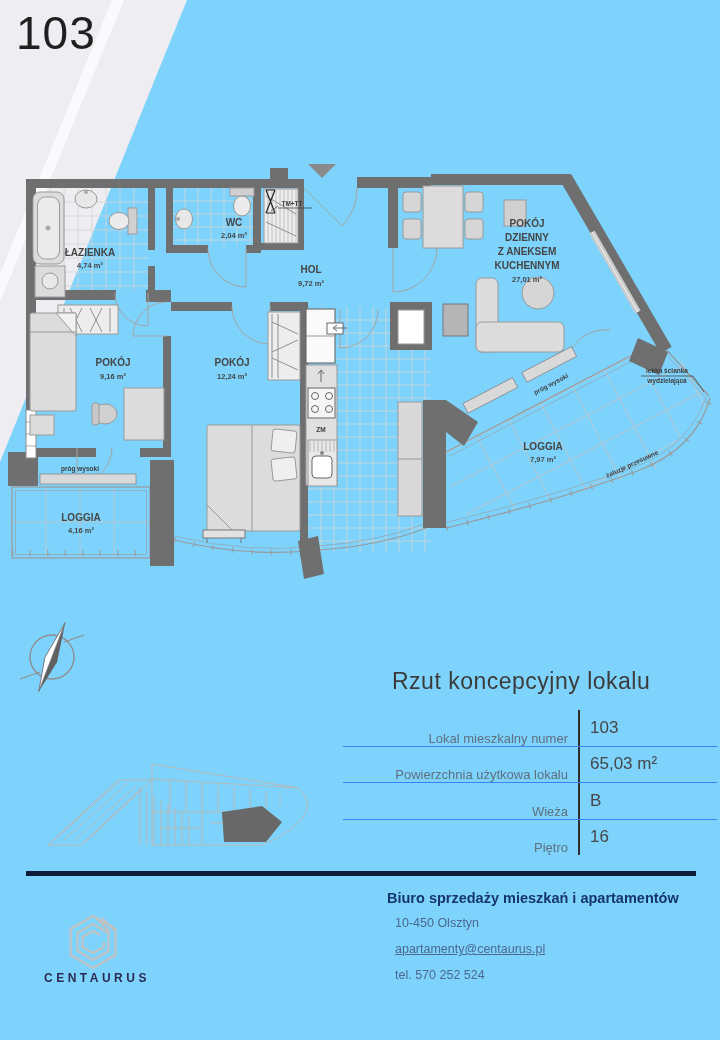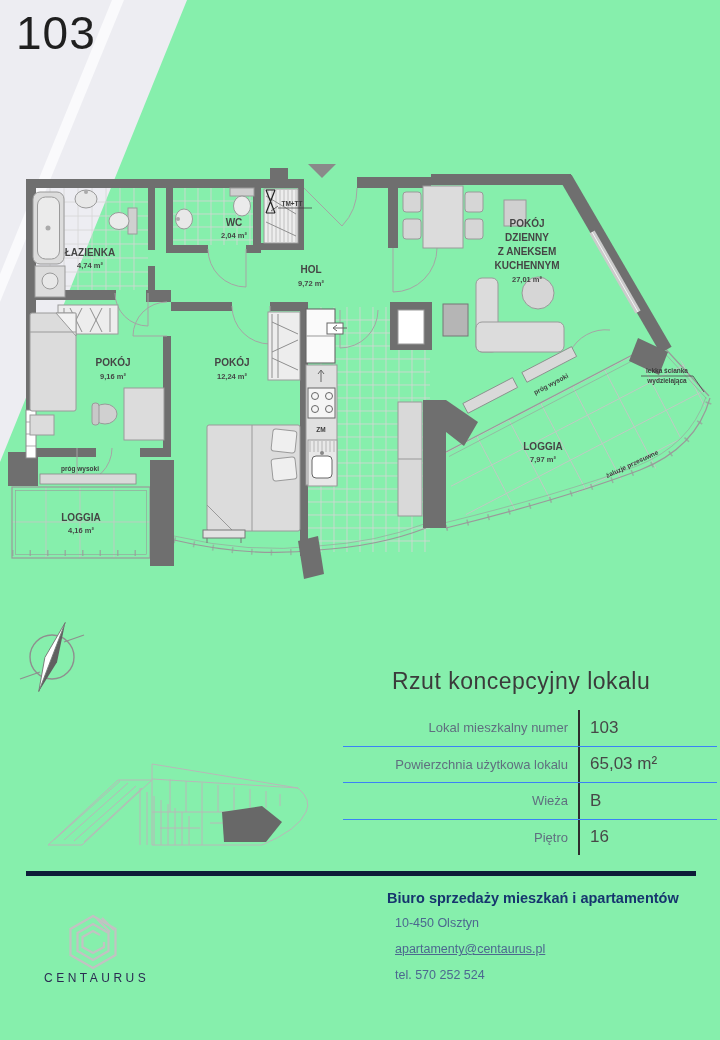--- a/index.html
+++ b/index.html
@@ -1,43 +1,43 @@
 <!DOCTYPE html>
 <html><head>
 <meta charset="utf-8">
 <style>
   html,body{margin:0;padding:0;background:#fff;}
-  #page{position:relative;width:720px;height:1040px;background:#86efac;overflow:hidden;
+  #page{position:relative;width:720px;height:1040px;background:#7dd3fc;overflow:hidden;
         font-family:"Liberation Sans",sans-serif;}
   
   .corner-band{position:absolute;left:0;top:0;width:260px;height:480px;
     clip-path:polygon(0 0,187px 0,0 462px);background:#ededf2;}
   .corner-streak{position:absolute;left:0;top:0;width:200px;height:320px;
     clip-path:polygon(112px 0,124px 0,0 302px,0 274px);background:#fafafc;}
   .unit-number{position:absolute;left:16px;top:6px;font-size:46px;color:#1f1f1f;
     letter-spacing:1px;}
   
   #plan{position:absolute;left:0;top:0;}
   #minimap{position:absolute;left:40px;top:748px;}
   text{font-family:"Liberation Sans",sans-serif;}
   .rl{font-size:10px;font-weight:bold;fill:#454545;text-anchor:middle;}
   .ra{font-size:7.5px;font-weight:bold;fill:#454545;text-anchor:middle;}
   .an{font-size:6.5px;font-weight:bold;fill:#3d3d3d;text-anchor:middle;}
   
   .details-title{position:absolute;left:392px;top:668px;width:330px;font-size:23px;
     font-weight:300;color:#3b3b3b;letter-spacing:0.5px;}
   .details-table{position:absolute;left:343px;top:710px;width:374px;}
-  .drow{display:flex;align-items:center;height:35.5px;}
+  .drow{display:flex;align-items:flex-end;height:35.5px;}
   .drow+.drow{border-top:1px solid #3b82f6;}
   .dlabel{width:225px;text-align:right;padding-right:10px;font-size:13px;color:#5f6f7f;}
   .dvalue{flex:1;border-left:2px solid #2e2e2e;padding-left:10px;font-size:17px;
     color:#474747;height:100%;display:flex;align-items:center;}
   
   .footer-rule{position:absolute;left:26px;top:871px;width:670px;height:4.5px;background:#0d1c38;}
-  .brand-name{position:absolute;left:44px;top:971px;width:120px;font-size:12px;font-weight:normal;
+  .brand-name{position:absolute;left:44px;top:971px;width:120px;font-size:12px;font-weight:bold;
     color:#2b2b52;letter-spacing:3.5px;}
   .contact{position:absolute;left:387px;top:890px;width:320px;}
   .contact-title{font-size:14.5px;font-weight:bold;color:#16356e;margin-bottom:10px;}
   .contact-line{font-size:12.5px;color:#4c688f;margin:0 0 12px 8px;}
   .contact-line a{color:#4c688f;}
 </style>
 </head>
 <body>
 
 <div id="page">

